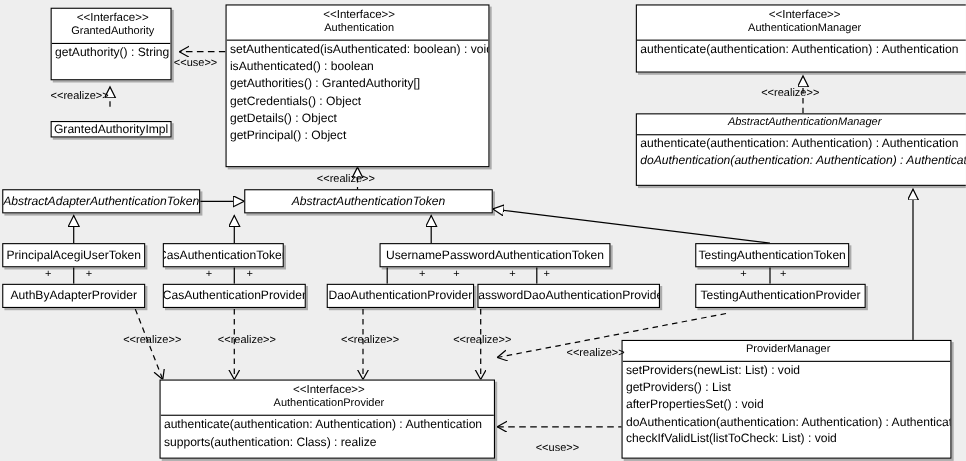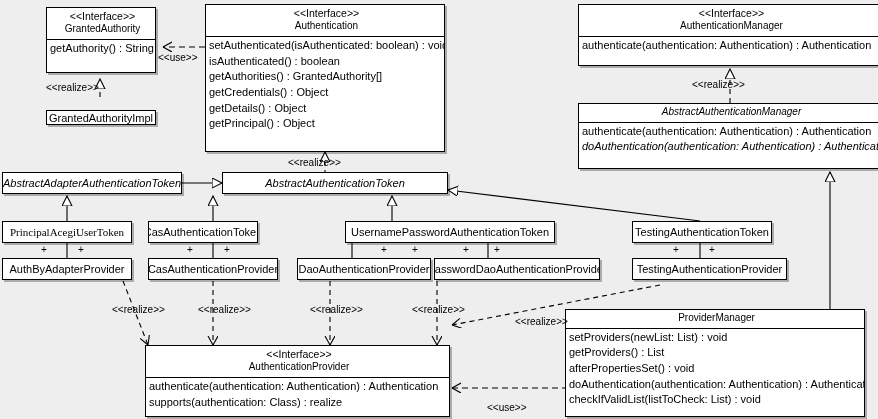--- a/index.html
+++ b/index.html
@@ -172,21 +172,21 @@
   </div>
 
   <div class="node simple abstract" style="left:2px;top:172px;width:180px;height:22px;">
     <span>AbstractAdapterAuthenticationToken</span>
   </div>
 
   <div class="node simple abstract" style="left:222px;top:172px;width:226px;height:22px;">
     <span>AbstractAuthenticationToken</span>
   </div>
 
-  <div class="node simple" style="left:2px;top:221px;width:130px;height:22px;font-family:Liberation Serif, serif;">
+  <div class="node simple" style="left:2px;top:221px;width:130px;height:22px;">
     <span>PrincipalAcegiUserToken</span>
   </div>
 
   <div class="node simple" style="left:148px;top:221px;width:110px;height:22px;">
     <span>CasAuthenticationToken</span>
   </div>
 
   <div class="node simple" style="left:345px;top:221px;width:210px;height:22px;">
     <span>UsernamePasswordAuthenticationToken</span>
   </div>

